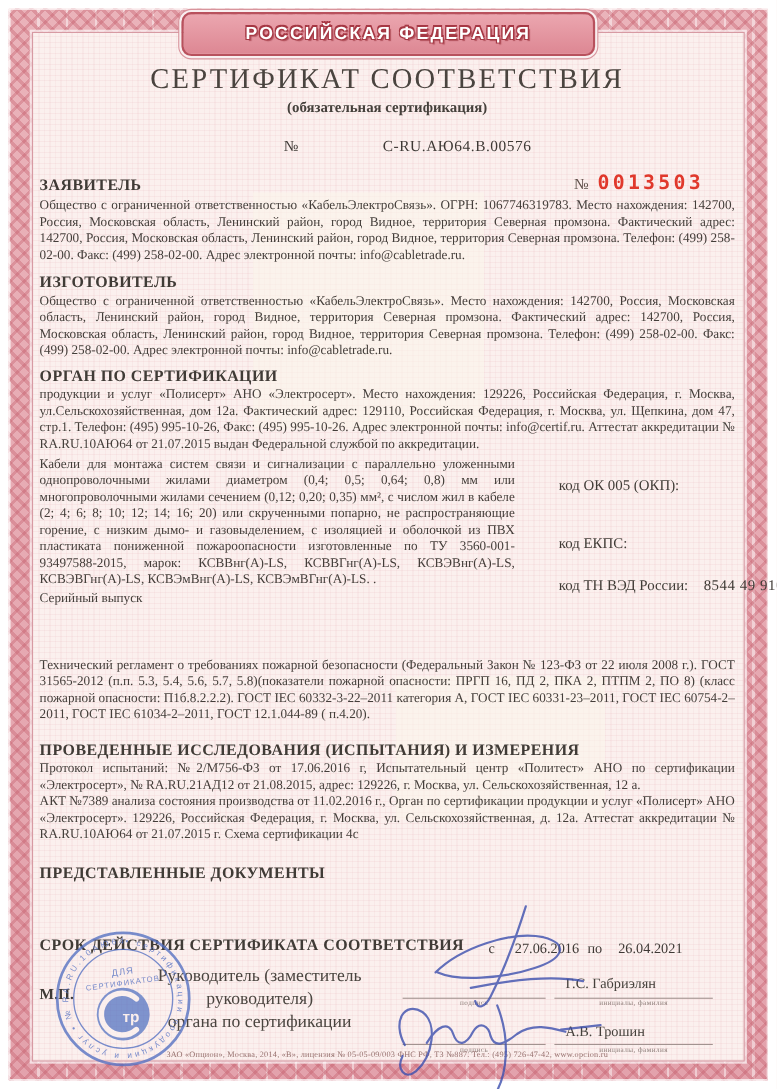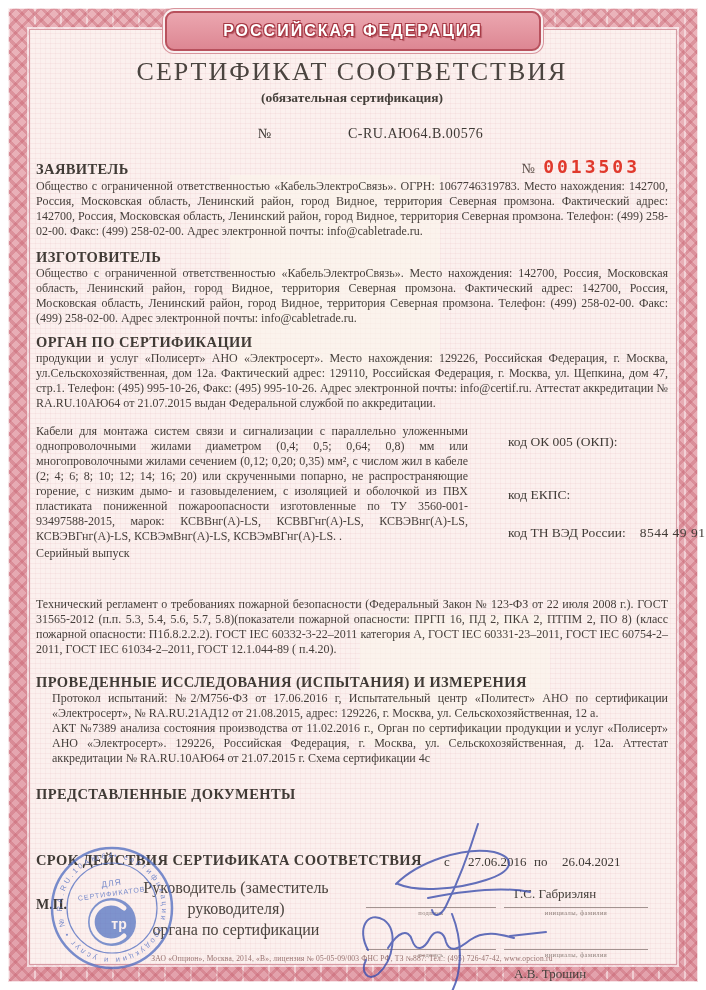--- a/index.html
+++ b/index.html
@@ -82,32 +82,32 @@
 
       <div class="abs h" style="top:131px;left:0;">ЗАЯВИТЕЛЬ</div>
       <div class="abs bodytext" style="top:149px;left:0;right:0;">Общество с ограниченной ответственностью «КабельЭлектроСвязь». ОГРН: 1067746319783. Место нахождения: 142700, Россия, Московская область, Ленинский район, город Видное, территория    Северная промзона. Фактический адрес: 142700, Россия, Московская область, Ленинский район, город Видное, территория    Северная промзона. Телефон: (499) 258-02-00. Факс: (499) 258-02-00. Адрес электронной почты: info@cabletrade.ru.</div>
 
       <div class="abs h" style="top:219px;left:0;">ИЗГОТОВИТЕЛЬ</div>
       <div class="abs bodytext" style="top:236px;left:0;right:0;">Общество с ограниченной ответственностью «КабельЭлектроСвязь». Место нахождения: 142700, Россия, Московская область, Ленинский район, город Видное, территория    Северная промзона. Фактический адрес: 142700, Россия, Московская область, Ленинский район, город Видное, территория    Северная промзона. Телефон: (499) 258-02-00. Факс: (499) 258-02-00. Адрес электронной почты: info@cabletrade.ru.</div>
 
       <div class="abs h" style="top:304px;left:0;">ОРГАН ПО СЕРТИФИКАЦИИ</div>
       <div class="abs bodytext" style="top:321px;left:0;right:0;">продукции и услуг «Полисерт» АНО «Электросерт». Место нахождения: 129226, Российская Федерация, г. Москва, ул.Сельскохозяйственная, дом 12а. Фактический адрес: 129110, Российская Федерация, г. Москва, ул. Щепкина, дом 47, стр.1. Телефон: (495) 995-10-26, Факс: (495) 995-10-26. Адрес электронной почты: info@certif.ru. Аттестат аккредитации № RA.RU.10АЮ64 от 21.07.2015 выдан Федеральной службой по аккредитации.</div>
 
-      <div class="abs" style="top:394px;left:0;width:432px;">
+      <div class="abs" style="top:384px;left:0;width:432px;">
         <div class="bodytext">Кабели для монтажа систем связи и сигнализации с параллельно уложенными однопроволочными жилами диаметром (0,4; 0,5; 0,64; 0,8) мм или многопроволочными жилами сечением (0,12; 0,20; 0,35) мм², с числом жил в кабеле (2; 4; 6; 8; 10; 12; 14; 16; 20) или скрученными попарно, не распространяющие горение, с низким дымо- и газовыделением, с изоляцией и оболочкой из ПВХ пластиката пониженной пожароопасности изготовленные по ТУ 3560-001-93497588-2015, марок: КСВВнг(А)-LS, КСВВГнг(А)-LS, КСВЭВнг(А)-LS, КСВЭВГнг(А)-LS, КСВЭмВнг(А)-LS, КСВЭмВГнг(А)-LS. .</div>
         <div class="bodytext" style="text-align:left;margin-top:2px;">Серийный выпуск</div>
       </div>
       <div class="abs" style="top:402px;left:472px;"><span class="codes-label">код ОК 005 (ОКП):</span><span class="codes-value"></span></div>
       <div class="abs" style="top:455px;left:472px;"><span class="codes-label">код ЕКПС:</span><span class="codes-value"></span></div>
       <div class="abs" style="top:493px;left:472px;white-space:nowrap;"><span class="codes-label">код ТН ВЭД России:</span><span class="codes-value">8544 49 910 8</span></div>
 
       <div class="abs bodytext" style="top:567px;left:0;right:0;">Технический регламент о требованиях пожарной безопасности (Федеральный Закон № 123-ФЗ от 22 июля 2008 г.). ГОСТ 31565-2012 (п.п. 5.3, 5.4, 5.6, 5.7, 5.8)(показатели пожарной опасности: ПРГП 16, ПД 2, ПКА 2, ПТПМ 2, ПО 8) (класс пожарной опасности: П1б.8.2.2.2). ГОСТ IEC 60332-3-22–2011 категория А, ГОСТ IEC 60331-23–2011, ГОСТ IEC 60754-2–2011, ГОСТ IEC 61034-2–2011, ГОСТ 12.1.044-89 ( п.4.20).</div>
 
       <div class="abs h" style="top:644px;left:0;text-align:center;">ПРОВЕДЕННЫЕ ИССЛЕДОВАНИЯ (ИСПЫТАНИЯ) И ИЗМЕРЕНИЯ</div>
-      <div class="abs" style="top:661px;left:16px;right:0;">
+      <div class="abs" style="top:661px;left:0;right:0;">
         <div class="bodytext">Протокол испытаний: №2/М756-ФЗ от 17.06.2016 г, Испытательный центр «Политест» АНО по сертификации «Электросерт»,  № RA.RU.21АД12 от 21.08.2015, адрес: 129226, г. Москва, ул. Сельскохозяйственная, 12 а.</div>
         <div class="bodytext">АКТ №7389 анализа состояния производства от 11.02.2016 г., Орган по сертификации продукции и услуг «Полисерт» АНО «Электросерт». 129226, Российская Федерация, г. Москва, ул. Сельскохозяйственная, д. 12а. Аттестат аккредитации № RA.RU.10АЮ64 от 21.07.2015 г. Схема сертификации 4с</div>
       </div>
 
       <div class="abs h" style="top:756px;left:0;">ПРЕДСТАВЛЕННЫЕ ДОКУМЕНТЫ</div>
 
       <div class="abs validity-row">
         <span class="h">СРОК ДЕЙСТВИЯ СЕРТИФИКАТА СООТВЕТСТВИЯ</span>
         <span class="v-from">с</span>
         <span class="v-date1">27.06.2016</span>
@@ -120,21 +120,21 @@
       <div class="abs sigline" style="top:876px;left:330px;width:130px;"></div>
       <div class="abs caption" style="top:879px;left:330px;width:130px;">подпись</div>
       <div class="abs name" style="top:856px;left:478px;">Г.С. Габриэлян</div>
       <div class="abs sigline" style="top:876px;left:468px;width:144px;"></div>
       <div class="abs caption" style="top:879px;left:468px;width:144px;">инициалы, фамилия</div>
 
       <div class="abs seal-mark">М.П.</div>
 
       <div class="abs sigline" style="top:918px;left:330px;width:130px;"></div>
       <div class="abs caption" style="top:921px;left:330px;width:130px;">подпись</div>
-      <div class="abs name" style="top:936px;left:478px;">А.В. Трошин</div>
+      <div class="abs name" style="top:900px;left:478px;">А.В. Трошин</div>
       <div class="abs sigline" style="top:918px;left:468px;width:144px;"></div>
       <div class="abs caption" style="top:921px;left:468px;width:144px;">инициалы, фамилия</div>
 
       <div class="abs footer">ЗАО «Опцион», Москва,  2014,  «В», лицензия № 05-05-09/003 ФНС РФ, ТЗ №887.  Тел.: (495) 726-47-42,  www.opcion.ru</div>
     </div>
   </div>
 
   <div class="banner">
     <span>РОССИЙСКАЯ ФЕДЕРАЦИЯ</span>
   </div>

